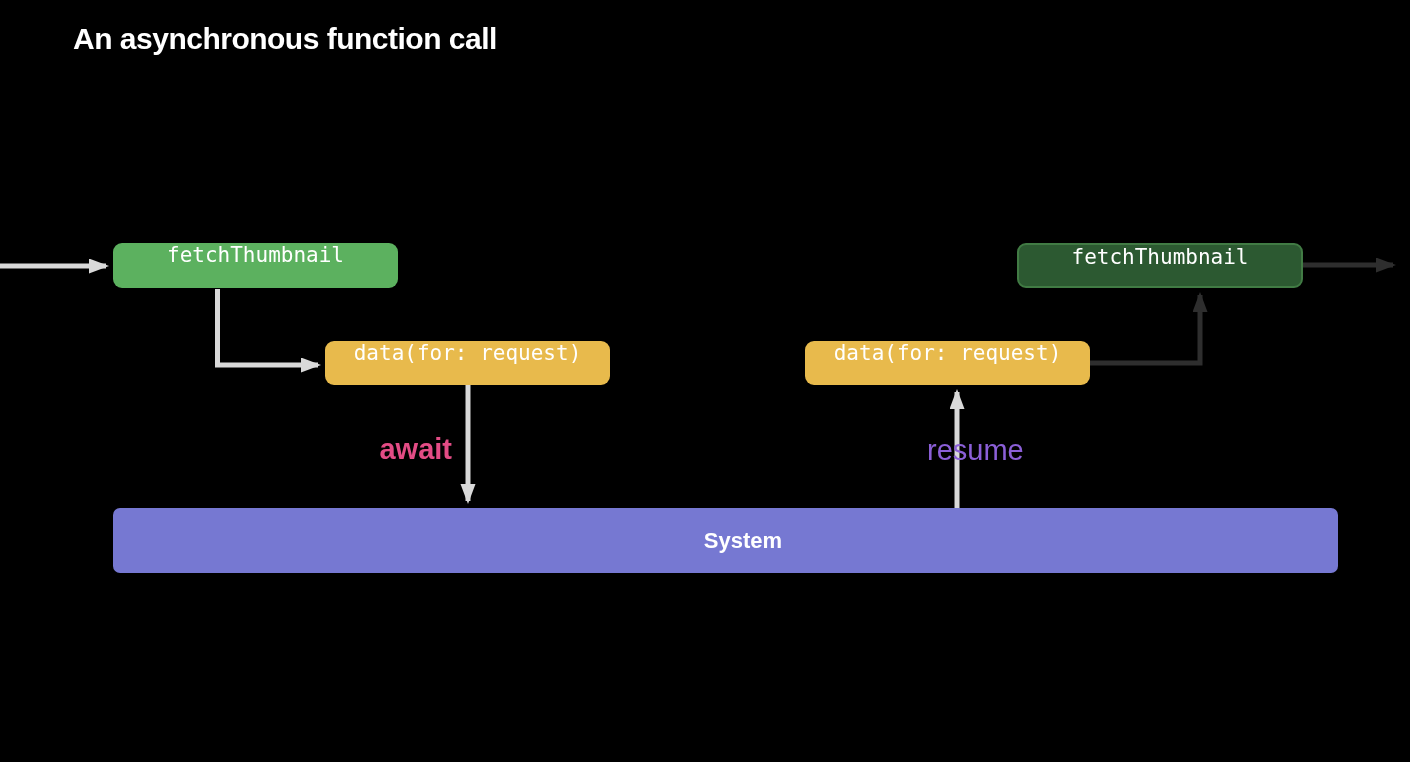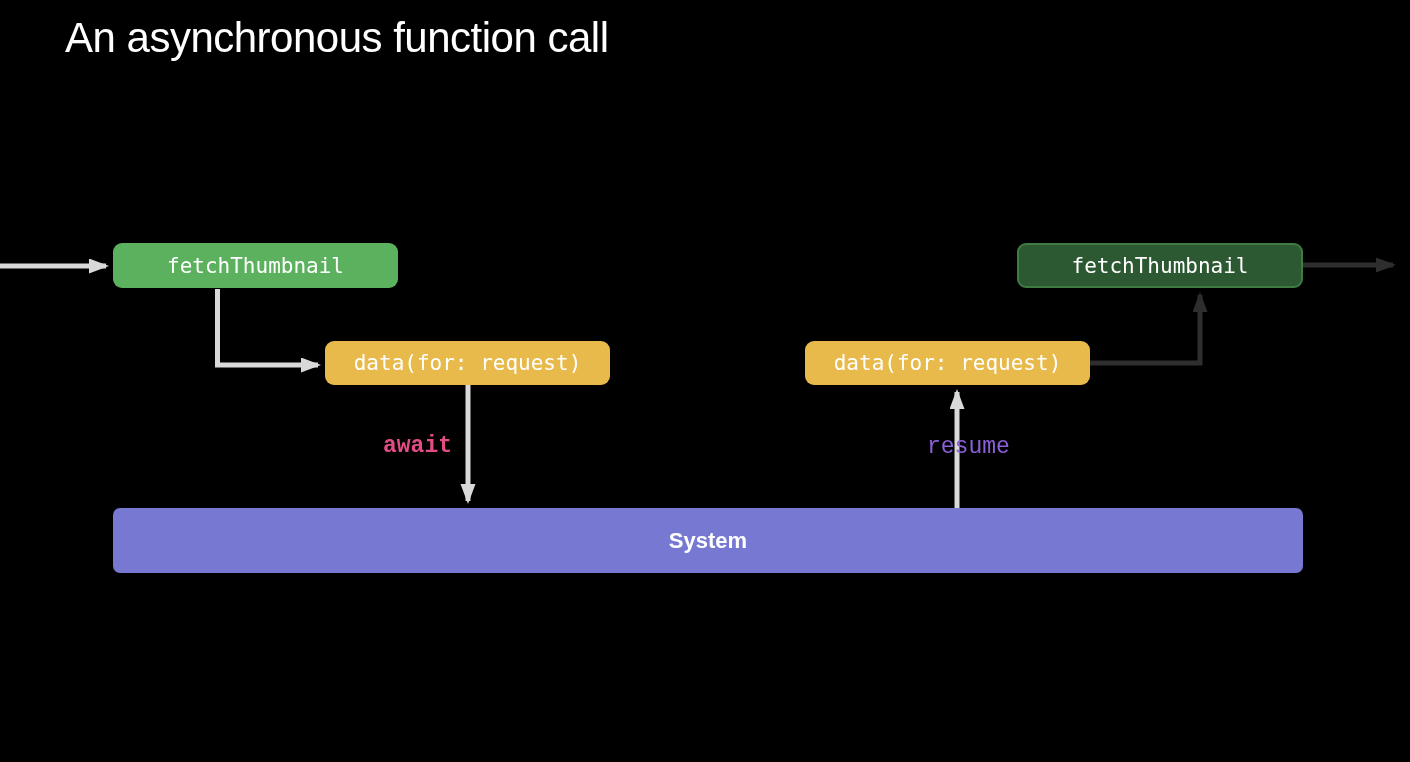--- a/index.html
+++ b/index.html
@@ -12,41 +12,40 @@
     width: 1410px;
     height: 762px;
     background: #000000;
     overflow: hidden;
     font-family: "Liberation Sans", sans-serif;
   }
   .slide-title {
     position: absolute;
     left: 65px;
     top: 14px;
-    margin: 0;
-    font-size: 42px;
-    font-weight: 400;
+    margin: 8px;
+    font-size: 30px;
+    font-weight: 700;
     letter-spacing: -0.5px;
     color: #ffffff;
     font-family: "Liberation Sans", sans-serif;
   }
   .arrow-layer {
     position: absolute;
     left: 0;
     top: 0;
     width: 1410px;
     height: 762px;
     pointer-events: none;
   }
   .node {
     position: absolute;
     box-sizing: border-box;
     border-radius: 9px;
     display: flex;
-    align-items: center;
     justify-content: center;
     color: #ffffff;
     font-family: "DejaVu Sans Mono", "Liberation Mono", monospace;
     font-size: 21px;
     white-space: nowrap;
   }
   .node-func-left   { left: 113px;  top: 243px; width: 285px;  height: 45px; }
   .node-call-left   { left: 325px;  top: 341px; width: 285px;  height: 44px; }
   .node-call-right  { left: 805px;  top: 341px; width: 285px;  height: 44px; }
   .node-func-right  { left: 1017px; top: 243px; width: 286px;  height: 45px; border: 2px solid transparent; }
@@ -60,22 +59,22 @@
     display: flex;
     align-items: center;
     justify-content: center;
     color: #ffffff;
     font-family: "Liberation Sans", sans-serif;
     font-size: 22px;
     font-weight: 700;
   }
   .keyword-label {
     position: absolute;
-    font-family: Liberation Mono, monospace;
-    font-size: 23px;
+    font-family: Liberation Sans, sans-serif;
+    font-size: 29px;
     white-space: nowrap;
   }
   .keyword-await {
     left: 340px;
     top: 433px;
     width: 112px;
     text-align: right;
     font-weight: 700;
   }
   .keyword-resume {
@@ -127,17 +126,17 @@
   <div class="keyword-label keyword-resume" style="color: rgb(139, 95, 215);">resume</div>
 
   <div class="node node-call-right" style="background-color: rgb(232, 186, 76); color: rgb(255, 255, 255);">
     <span>data(for: request)</span>
   </div>
 
   <div class="node node-func-right" style="background-color: rgb(44, 89, 49); border-color: rgb(65, 123, 68); color: rgb(255, 255, 255);">
     <span>fetchThumbnail</span>
   </div>
 
-  <div class="system-bar" style="background-color: rgb(118, 120, 210); color: rgb(255, 255, 255);">
+  <div class="system-bar" style="background-color: rgb(118, 120, 210); color: rgb(255, 255, 255); padding-left: 35px;">
     <span>System</span>
   </div>
 
 </div>
 
 </body></html>

